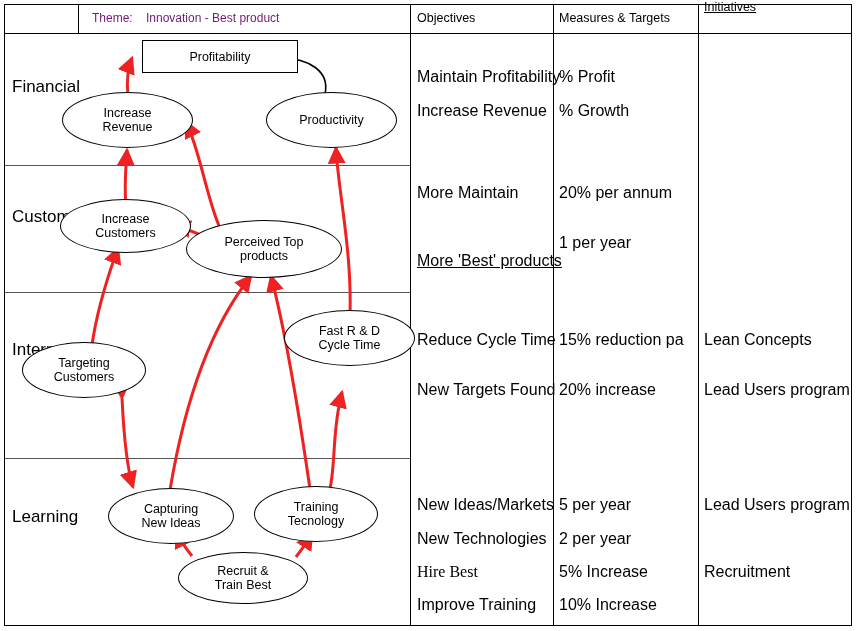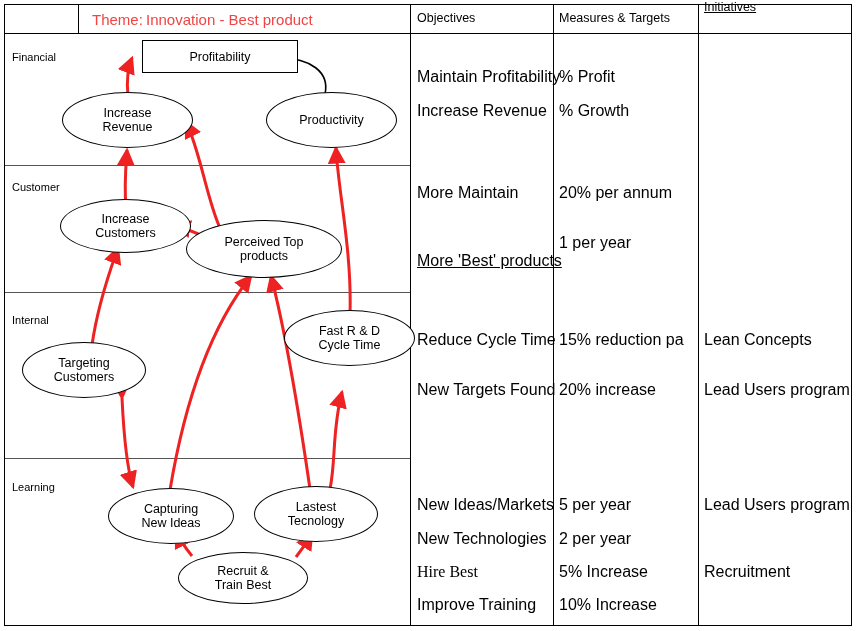--- a/index.html
+++ b/index.html
@@ -42,29 +42,30 @@
     background: #555555;
   }
   .colhdr {
     position: absolute;
     font-size: 12.5px;
     color: #000000;
     white-space: nowrap;
   }
   .theme-label {
     position: absolute;
-    font-size: 15px;
-    color: #ef4444;
+    font-size: 12px;
+    color: #701a75;
     white-space: nowrap;
   }
   .perspective {
     position: absolute;
-    font-size: 11px;
-    color: #000000;
-    white-space: nowrap;
+    font-size: 17px;
+    color: #000000;
+    white-space: nowrap;
+    margin-top: 26px;
   }
   .cell {
     position: absolute;
     font-size: 16px;
     color: #000000;
     white-space: nowrap;
   }
   .node {
     position: absolute;
     box-sizing: border-box;
@@ -192,21 +193,21 @@
     <span style="white-space:pre-line">Targeting
 Customers</span>
   </div>
 
   <div class="node ellipse" style="left:108px; top:488px; width:126px; height:56px;">
     <span style="white-space:pre-line">Capturing
 New Ideas</span>
   </div>
 
   <div class="node ellipse" style="left:254px; top:486px; width:124px; height:56px;">
-    <span style="white-space:pre-line">Lastest
+    <span style="white-space:pre-line">Training
 Tecnology</span>
   </div>
 
   <div class="node ellipse" style="left:178px; top:552px; width:130px; height:52px;">
     <span style="white-space:pre-line">Recruit &amp;
 Train  Best</span>
   </div>
 
   <div class="cell" style="left:417px; top:68px;">Maintain Profitability</div>
   <div class="cell" style="left:559px; top:68px;">% Profit</div>

